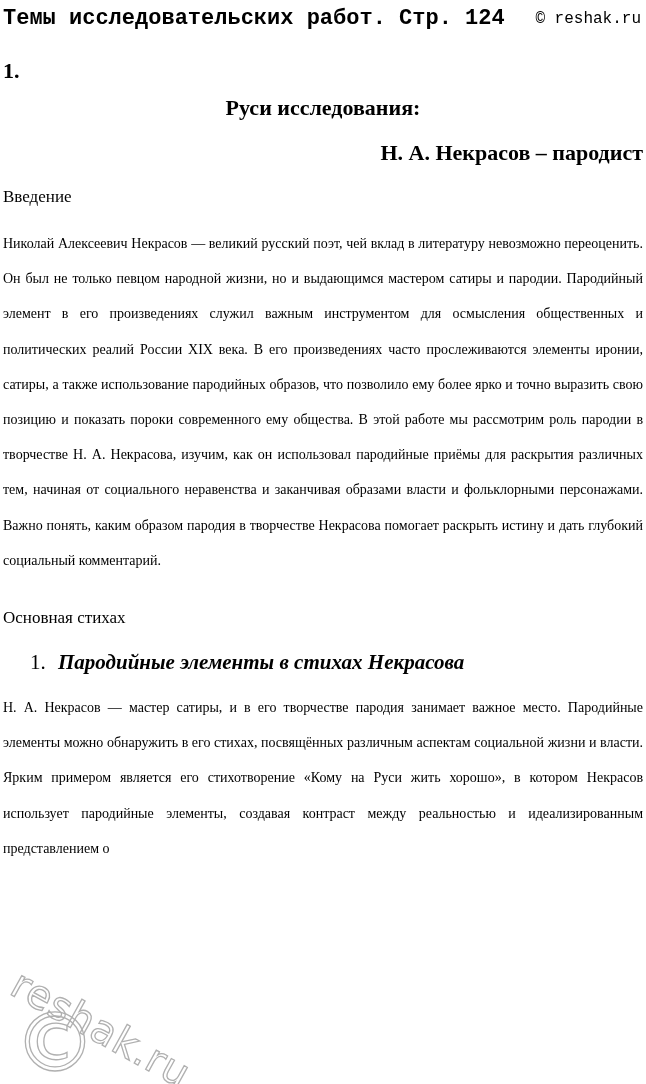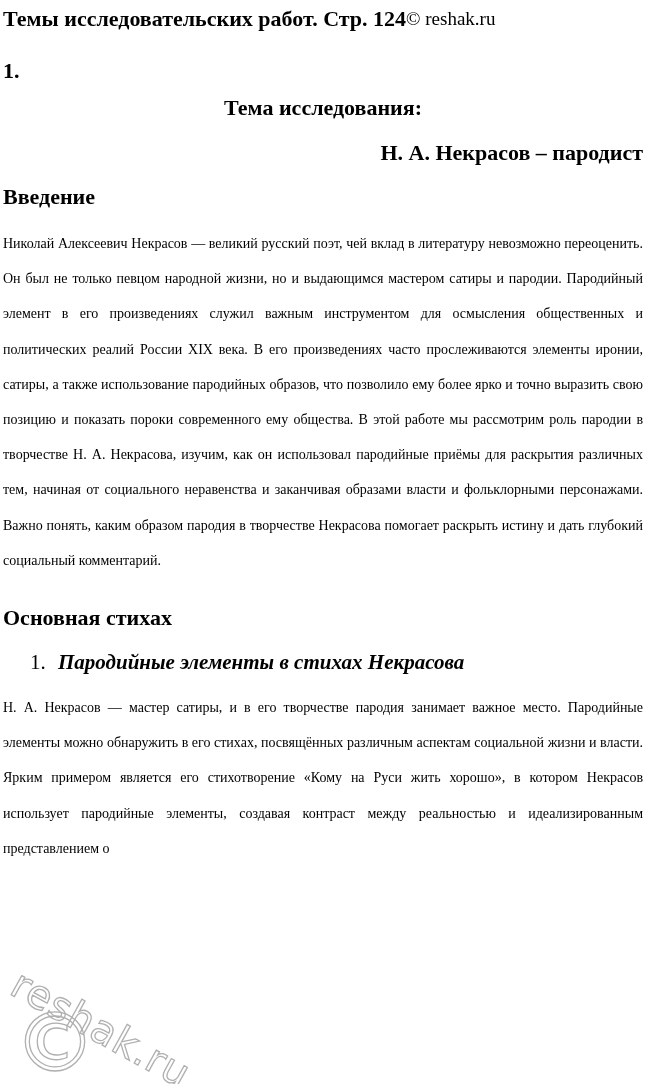--- a/index.html
+++ b/index.html
@@ -16,49 +16,51 @@
     font-family: "Liberation Serif", "DejaVu Serif", serif;
     color: #000000;
   }
   .content {
     position: relative;
     z-index: 1;
     padding: 6px 3px 0 3px;
   }
   .doc-header {
     display: flex;
+    justify-content: space-between;
     align-items: flex-start;
     line-height: 26px;
+    font-family: Liberation Mono, monospace;
   }
   .doc-header-title {
     font-weight: bold;
     font-size: 22px;
   }
   .doc-header-copyright {
-    font-size: 19px;
+    font-size: 16px;
     font-weight: normal;
     padding-right: 2px;
   }
   .task-number {
     margin-top: 24px;
     font-weight: bold;
     font-size: 22px;
     line-height: 30px;
   }
   .center-title {
     text-align: center;
     font-weight: bold;
     font-size: 22px;
     line-height: 35px;
   }
   .center-title.label { margin-top: 4px; }
   .center-title.name  { margin-top: 10px; text-align: right; }
   .section-heading {
-    font-weight: bold;
-    font-size: 22px;
+    font-weight: normal;
+    font-size: 17px;
     line-height: 35px;
   }
   .section-heading.intro { margin-top: 9px; }
   .section-heading.main  { margin-top: 22px; }
   .para {
     font-size: 14px;
     line-height: 35.2px;
     text-align: justify;
     margin-top: 12px;
   }
@@ -101,21 +103,21 @@
 <div class="page">
   <div class="content">
 
     <div class="doc-header">
       <div class="doc-header-title">Темы исследовательских работ. Стр. 124</div>
       <div class="doc-header-copyright">© reshak.ru</div>
     </div>
 
     <div class="task-number">1.</div>
 
-    <div class="center-title label">Тема исследования:</div>
+    <div class="center-title label">Руси исследования:</div>
 
     <div class="center-title name">Н. А. Некрасов – пародист</div>
 
     <div class="section-heading intro">Введение</div>
 
     <div class="para first">Николай Алексеевич Некрасов — великий русский поэт, чей вклад в литературу невозможно переоценить. Он был не только певцом народной жизни, но и выдающимся мастером сатиры и пародии. Пародийный элемент в его произведениях служил важным инструментом для осмысления общественных и политических реалий России XIX века. В его произведениях часто прослеживаются элементы иронии, сатиры, а также использование пародийных образов, что позволило ему более ярко и точно выразить свою позицию и показать пороки современного ему общества. В этой работе мы рассмотрим роль пародии в творчестве Н. А. Некрасова, изучим, как он использовал пародийные приёмы для раскрытия различных тем, начиная от социального неравенства и заканчивая образами власти и фольклорными персонажами. Важно понять, каким образом пародия в творчестве Некрасова помогает раскрыть истину и дать глубокий социальный комментарий.</div>
 
     <div class="section-heading main">Основная стихах</div>
 
     <div class="list-item">

